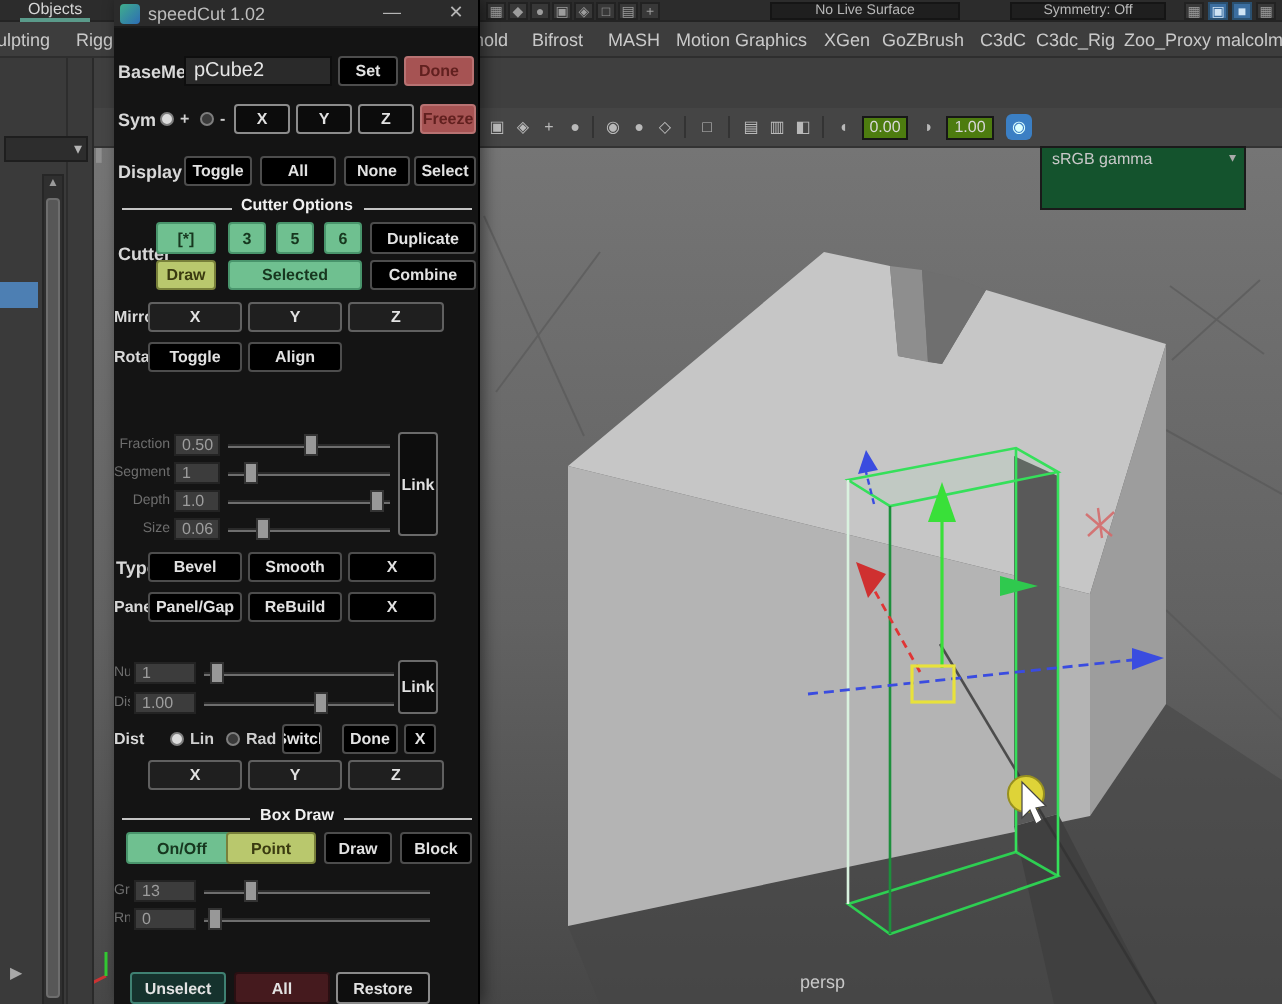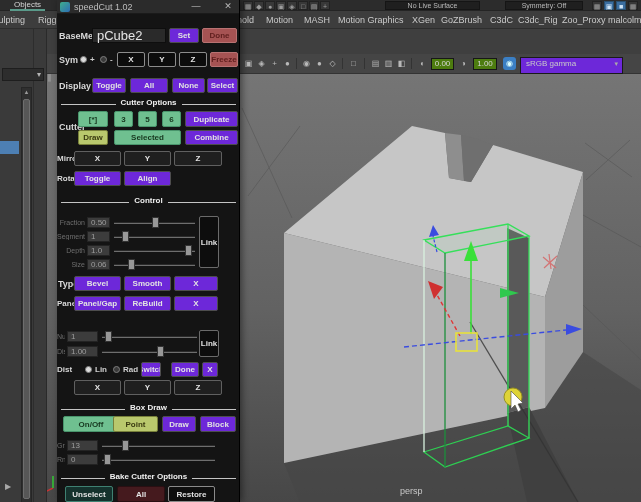--- a/index.html
+++ b/index.html
@@ -23,42 +23,42 @@
   #scroll-thumb{position:absolute;left:1px;top:11px;width:7px;height:400px;background:#575757;border:1px solid #6e6e6e;border-radius:2px}
   #left-selection{position:absolute;left:0;top:112px;width:19px;height:13px;background:#4d7fb3}
   #left-play{position:absolute;left:5px;top:453px;color:#a8a8a8;font-size:8px}
   #left-divider{position:absolute;left:33px;top:0;width:1px;height:473px;background:#2d2d2d}
   
   #vtoolbar{position:absolute;left:47px;top:54px;width:594px;height:20px;background:#454545;border-bottom:1px solid #333;z-index:1}
   .vic{position:absolute;top:4px;width:11px;height:11px;font-size:8px;line-height:11px;text-align:center;color:#b9b9b9}
   .vsep{position:absolute;top:4px;width:1px;height:11px;background:#333}
   .vfield{position:absolute;top:4px;height:12px;background:#4d7c0f;border:1px solid #171717;color:#d6d6d6;font-size:8px;line-height:10px;text-align:center}
   #cm-icon{position:absolute;left:456px;top:3px;width:13px;height:13px;border-radius:3px;background:#3b7fc4;color:#dff;font-size:8px;line-height:13px;text-align:center}
-  #gamma-dd{position:absolute;left:473px;top:3px;width:103px;height:17px;background:#6d28d9;border:1px solid #1a1a1a;color:#c9c9c9;font-size:8px;line-height:12px;padding-left:5px}
+  #gamma-dd{position:absolute;left:473px;top:19px;width:103px;height:32px;background:#14532d;border:1px solid #1a1a1a;color:#c9c9c9;font-size:8px;line-height:12px;padding-left:5px}
   #gamma-dd .arr{position:absolute;right:4px;top:0;font-size:7px;color:#aaa}
   
   #scene{position:absolute;left:47px;top:74px;z-index:0}
   
   #panel{position:absolute;left:57px;top:0;width:183px;height:502px;background:#141414;z-index:5;overflow:hidden;box-shadow:2px 0 7px rgba(0,0,0,.45);border-right:1px solid #000}
   #ptitle{position:absolute;left:0;top:0;width:183px;height:14px;background:#2b2b2b;border-bottom:1px solid #1a1a1a}
   #ptitle-icon{position:absolute;left:3px;top:2px;width:10px;height:10px;background:linear-gradient(135deg,#3fae8c,#2d6db5);border-radius:2px}
   #ptitle-text{position:absolute;left:17px;top:2px;font-size:9px;color:#bdbdbd}
   .win-btn{position:absolute;top:1px;font-size:9px;color:#b5b5b5;width:14px;text-align:center}
   .plabel{position:absolute;color:#d8d8d8;font-size:9px;font-weight:600;white-space:nowrap}
   .plabel.dim{color:#6e6e6e;font-weight:400;font-size:7px;text-align:right;overflow:hidden}
-  .btn{position:absolute;display:flex;align-items:center;justify-content:center;font-size:8px;font-weight:700;color:#e2e2e2;background:#6d28d9;border:1px solid #4d4d4d;border-radius:2px;white-space:nowrap;overflow:hidden;cursor:default}
+  .btn{position:absolute;display:flex;align-items:center;justify-content:center;font-size:8px;font-weight:700;color:#e2e2e2;background:#000000;border:1px solid #4d4d4d;border-radius:2px;white-space:nowrap;overflow:hidden;cursor:default}
   .btn.xyz{background:#0c0c0c;border-color:#8c8c8c}
   .btn.outline{background:#1f1f1f;border-color:#606060}
   .btn.green{background:#6fc090;color:#17371f;border-color:#49956c}
   .btn.olive{background:#b9c86d;color:#3a3a10;border-color:#78803a}
   .btn.red{background:#a65353;color:#61201f;border-color:#b87272}
   .btn.tealdark{background:#15322d;border-color:#3f8172}
   .btn.maroon{background:#451a1e;border-color:#2a0f12}
   .btn.restore{background:#0e0e0e;border-color:#8a8a8a}
-  .pinput{position:absolute;background:#2a2a2a;border:1px solid #0e0e0e;color:#e5e5e5;font-size:13px;padding-left:4px;display:flex;align-items:center}
+  .pinput{position:absolute;background:#2a2a2a;border:1px solid #0e0e0e;color:#e5e5e5;font-size:10px;padding-left:4px;display:flex;align-items:center}
   .sec{position:absolute;display:flex;align-items:flex-end;gap:5px;color:#f0f0f0;font-size:8px;font-weight:700;white-space:nowrap}
   .sec::before,.sec::after{content:"";flex:1;border-bottom:1px solid #c4c4c4;margin-bottom:2px}
   .radio{position:absolute;width:7px;height:7px;border-radius:50%;background:#dcdcdc;border:1px solid #7e7e7e}
   .radio.off{background:#3a3a3a}
   .rlabel{position:absolute;color:#cfcfcf;font-size:8px;font-weight:600}
   .val{position:absolute;background:#3c3c3c;border:1px solid #232323;color:#9d9d9d;font-size:8px;height:11px;line-height:9px;padding-left:3px}
   .slider{position:absolute;height:12px}
   .slider .track{position:absolute;left:0;right:0;top:5px;height:2px;background:#6e6e6e;border-top:1px solid #2a2a2a}
   .slider .handle{position:absolute;top:0;width:7px;height:11px;background:#989898;border:1px solid #333}
   .linkbtn{position:absolute;background:#0d0d0d;border:1px solid #6a6a6a;border-radius:2px;color:#e0e0e0;font-size:8px;font-weight:700;display:flex;align-items:center;justify-content:center}
@@ -170,21 +170,21 @@
     <span class="sic" style="left:592px">▦</span>
     <span class="sic blue" style="left:604px">▣</span>
     <span class="sic blue" style="left:616px">■</span>
     <span class="sic" style="left:628px">▦</span>
   </div>
 
   <div id="menubar">
     <span class="mitem" style="left:-12px">Sculpting</span>
     <span class="mitem" style="left:38px">Rigging</span>
     <span class="mitem" style="left:228px">Arnold</span>
-    <span class="mitem" style="left:266px">Motion</span>
+    <span class="mitem" style="left:266px">Bifrost</span>
     <span class="mitem" style="left:304px">MASH</span>
     <span class="mitem" style="left:338px">Motion Graphics</span>
     <span class="mitem" style="left:412px">XGen</span>
     <span class="mitem" style="left:441px">GoZBrush</span>
     <span class="mitem" style="left:490px">C3dC</span>
     <span class="mitem" style="left:518px">C3dc_Rig</span>
     <span class="mitem" style="left:562px">Zoo_Proxy</span>
     <span class="mitem" style="left:608px">malcolm341_scripts</span>
   </div>
 
@@ -243,21 +243,20 @@
 
     <span class="plabel" style="left:0px;top:154px;font-size:8px">Mirror</span>
     <div class="btn outline" style="left:17px;top:151px;width:47px;height:15px">X</div>
     <div class="btn outline" style="left:67px;top:151px;width:47px;height:15px">Y</div>
     <div class="btn outline" style="left:117px;top:151px;width:48px;height:15px">Z</div>
 
     <span class="plabel" style="left:0px;top:174px;font-size:8px">Rotate</span>
     <div class="btn" style="left:17px;top:171px;width:47px;height:15px">Toggle</div>
     <div class="btn" style="left:67px;top:171px;width:47px;height:15px">Align</div>
 
-    <div class="sec" style="left:4px;top:196px;width:175px">Control</div>
 
     <span class="plabel dim" style="left:0px;top:219px;width:28px">Fraction</span>
     <span class="val" style="left:30px;top:217px;width:23px">0.50</span>
     <div class="slider" style="left:57px;top:217px;width:81px">
         <div class="track"></div>
         <div class="handle" style="left:47%"></div>
       </div>
     <span class="plabel dim" style="left:0px;top:233px;width:28px">Segments</span>
     <span class="val" style="left:30px;top:231px;width:23px">1</span>
     <div class="slider" style="left:57px;top:231px;width:81px">
@@ -328,20 +327,19 @@
         <div class="track"></div>
         <div class="handle" style="left:18%"></div>
       </div>
     <span class="plabel dim" style="left:0px;top:456px;width:8px">Rnd</span>
     <span class="val" style="left:10px;top:454px;width:31px">0</span>
     <div class="slider" style="left:45px;top:454px;width:113px">
         <div class="track"></div>
         <div class="handle" style="left:2%"></div>
       </div>
 
-    <div class="sec" style="left:4px;top:472px;width:175px">Bake Cutter Options</div>
 
     <div class="btn tealdark" style="left:8px;top:486px;width:48px;height:16px">Unselect</div>
     <div class="btn maroon" style="left:60px;top:486px;width:48px;height:16px">All</div>
     <div class="btn restore" style="left:111px;top:486px;width:47px;height:16px">Restore</div>
   </div>
 
 </div>
 
 </body></html>

